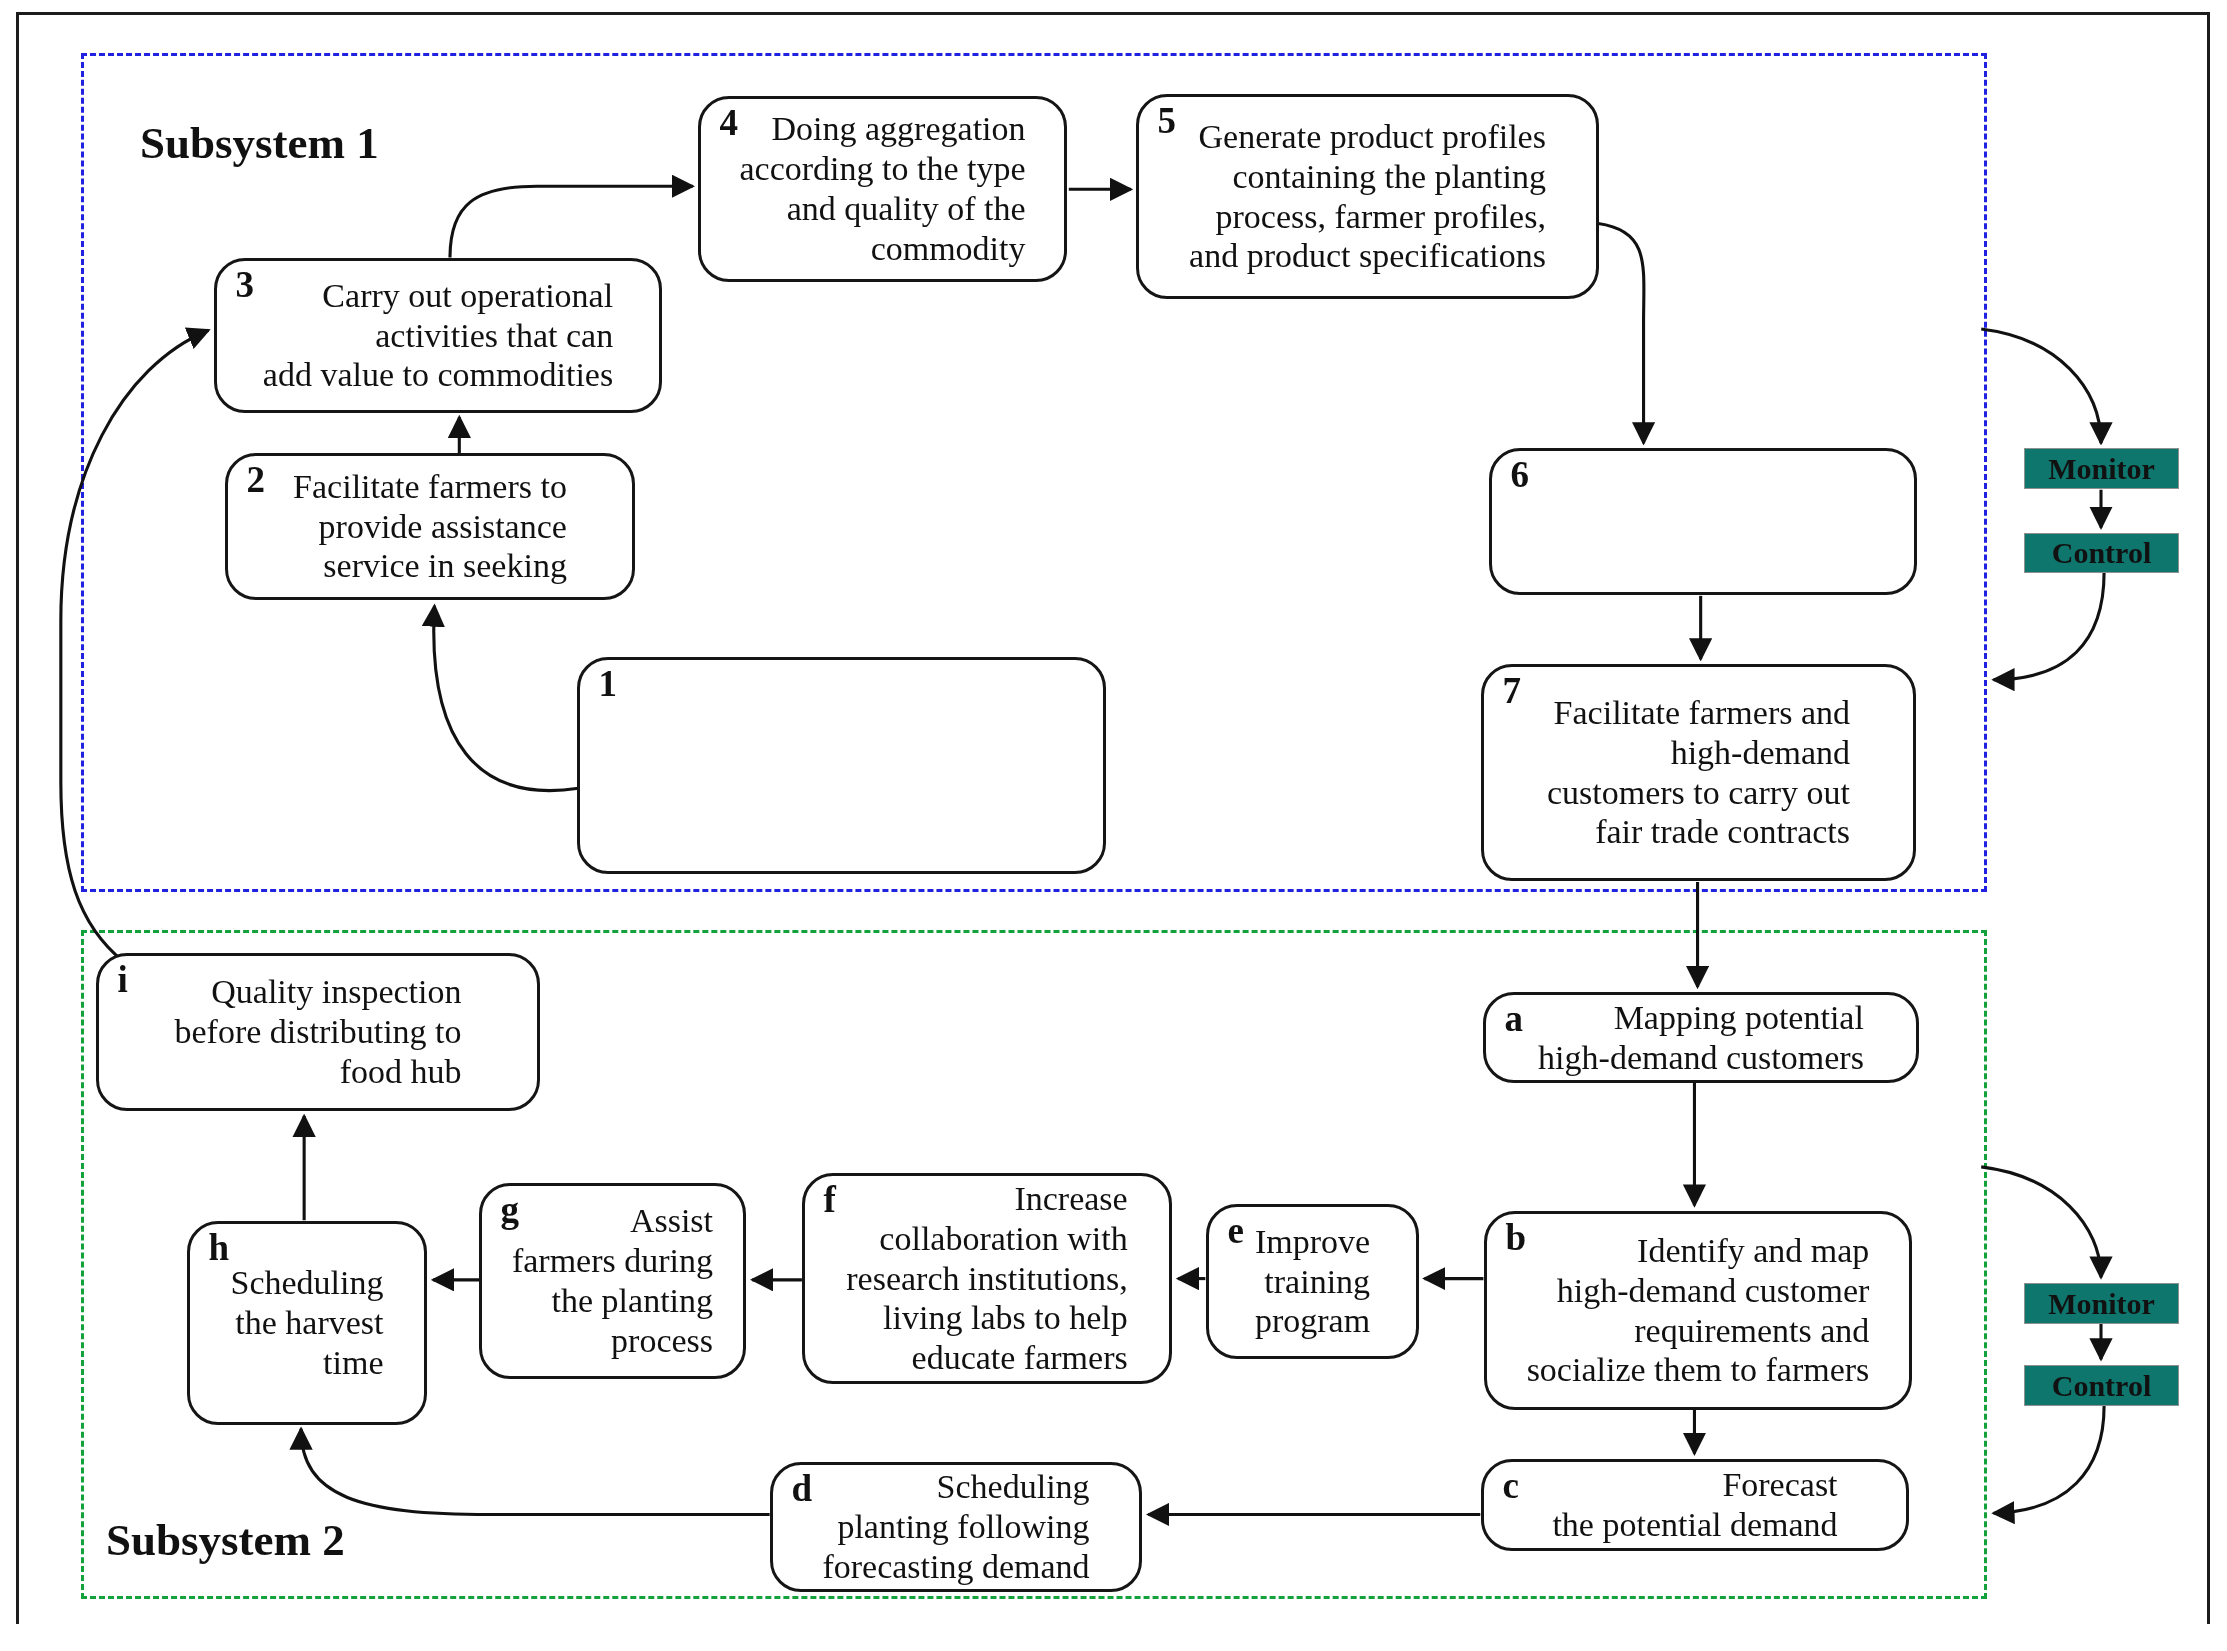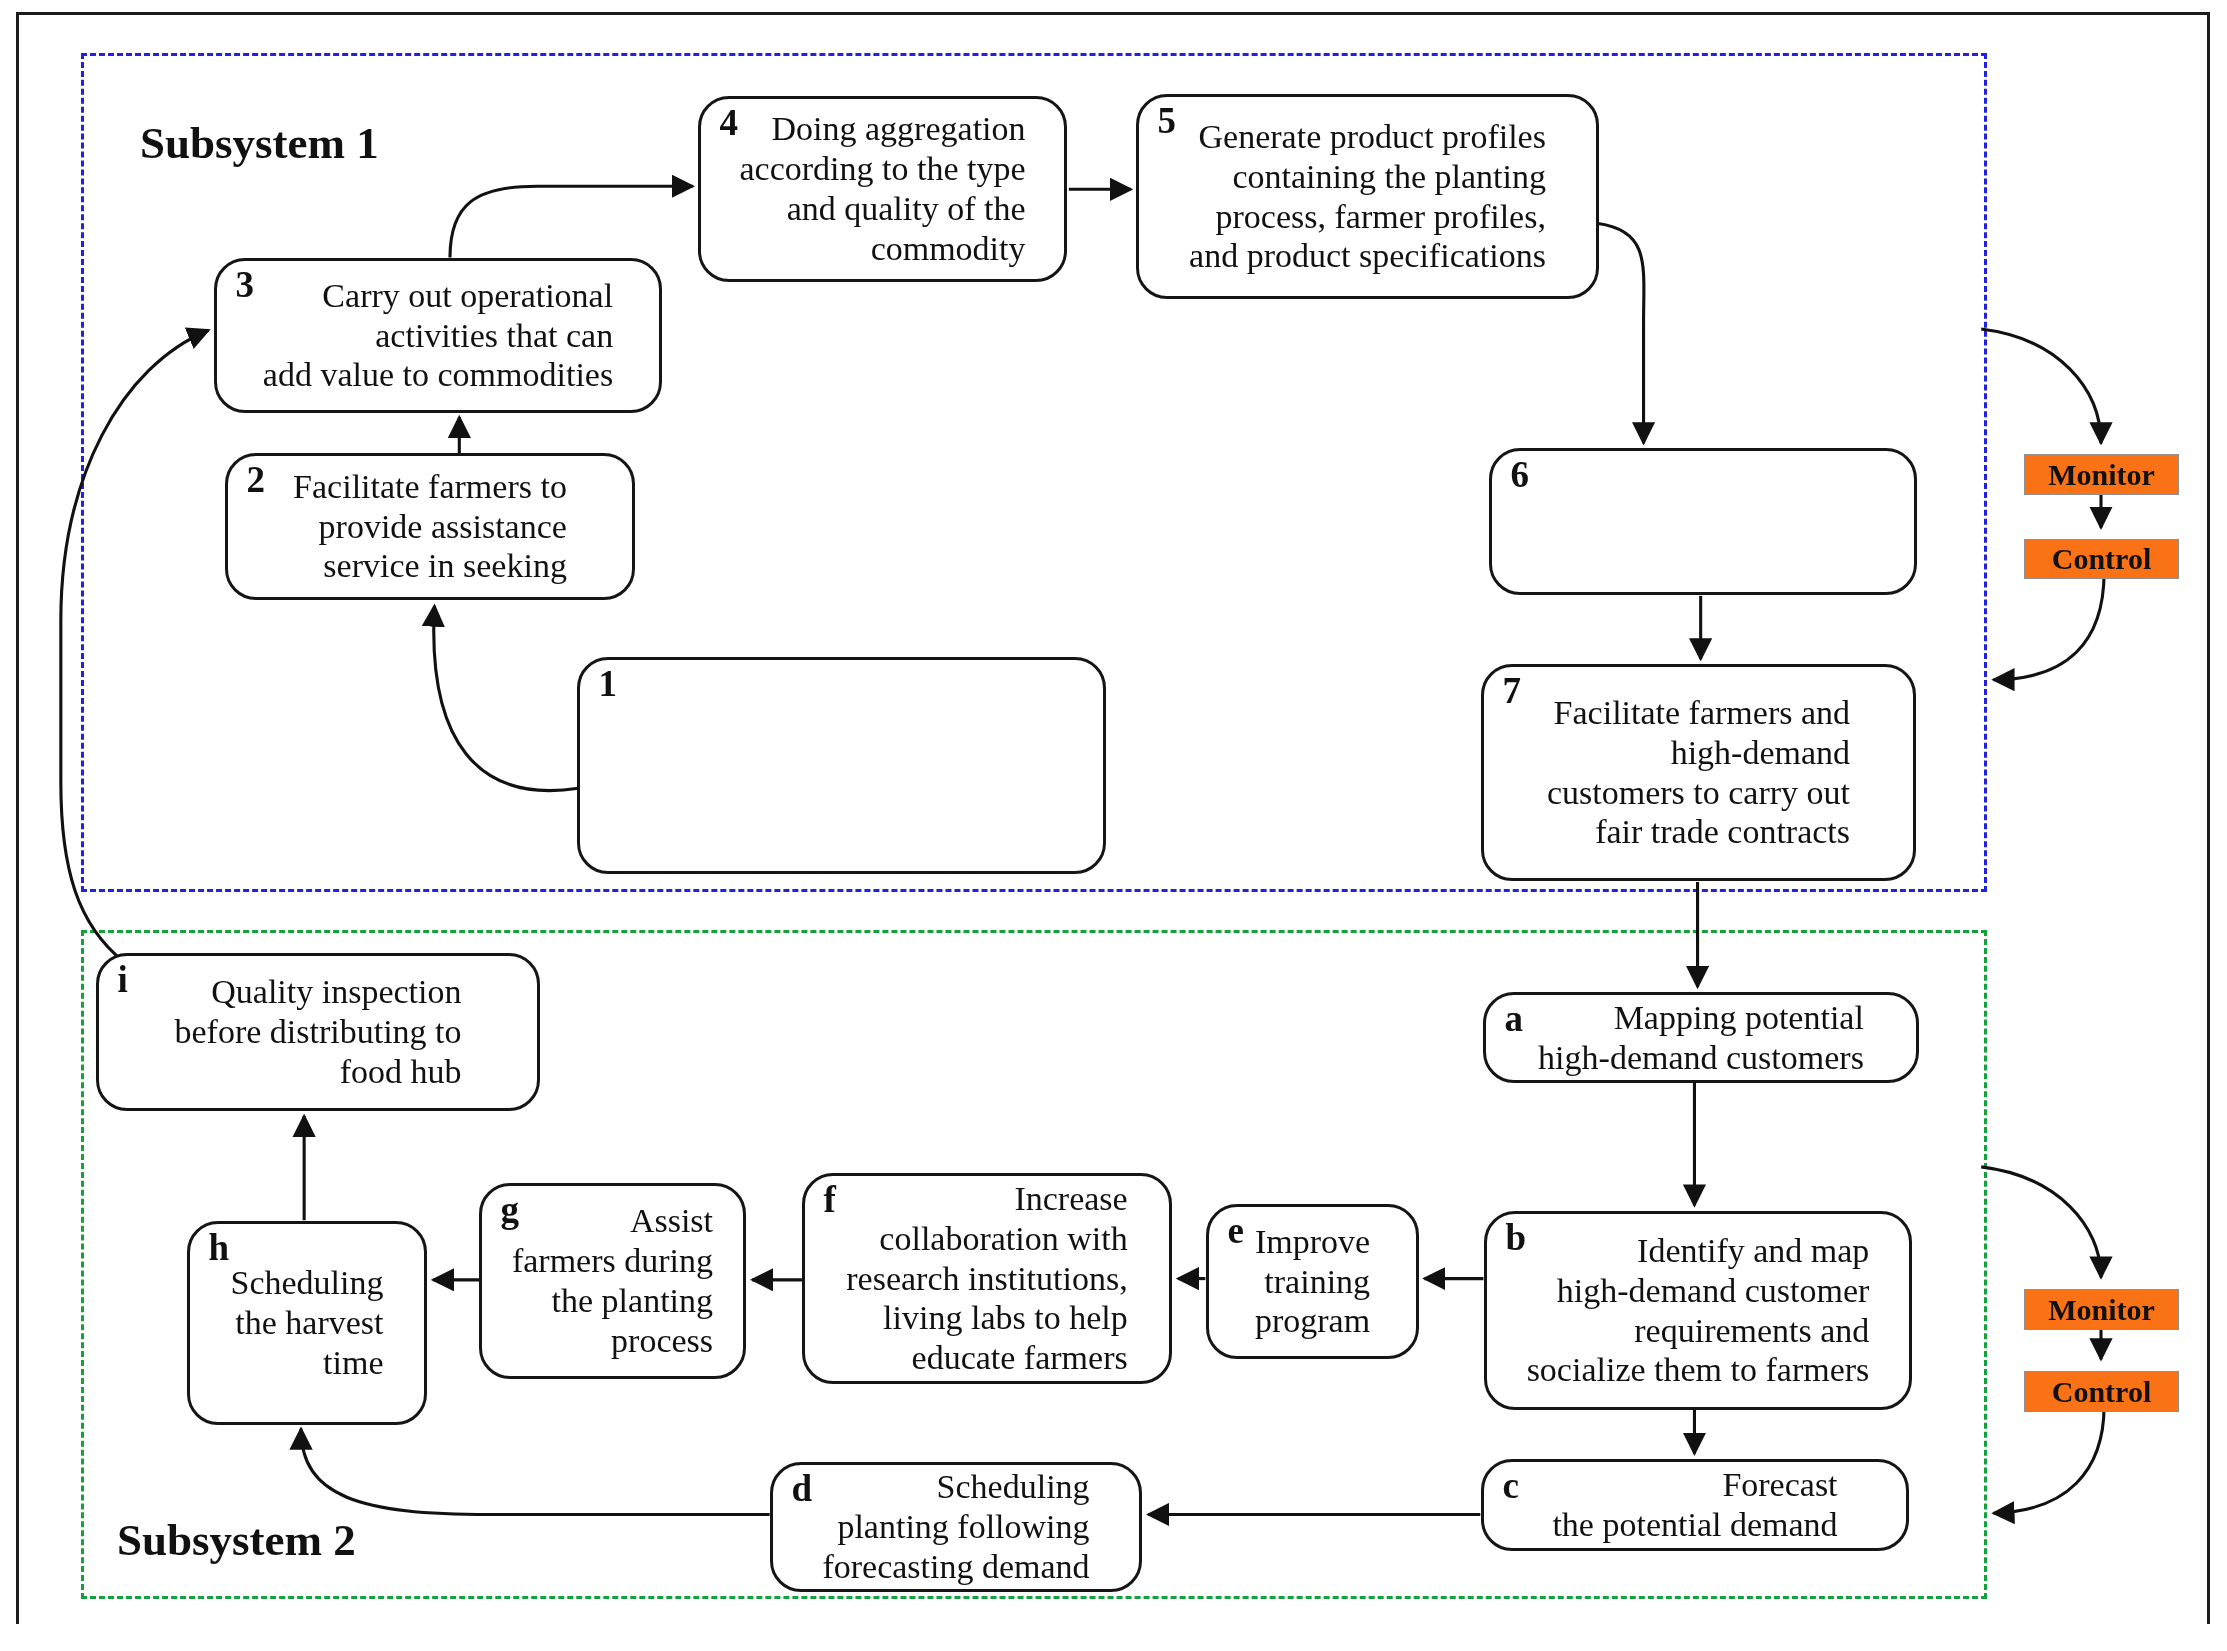--- a/index.html
+++ b/index.html
@@ -6,30 +6,30 @@
   .canvas{
     position:relative;width:2227px;height:1624px;background:#ffffff;
     font-family:"Liberation Serif","DejaVu Serif",serif;color:#111111;overflow:hidden;
   }
   .frame{position:absolute;left:16px;top:12.4px;width:2188px;height:1622px;border:3.7px solid #1c1c1c;}
   .subsys{position:absolute;border:3.1px dashed;background:transparent;}
   .subsys.s1{left:81px;top:53px;width:1900px;height:833px;border-color:#2121e0;}
   .subsys.s2{left:81px;top:930px;width:1900px;height:663px;border-color:#12a13a;}
   .syslabel{position:absolute;font-weight:bold;font-size:45px;line-height:1;z-index:3;}
   .syslabel.l1{left:140px;top:121px;}
-  .syslabel.l2{left:117px;top:1518px;text-align:center;}
+  .syslabel.l2{left:106px;top:1518px;text-align:center;}
   .node{
     position:absolute;background:#ffffff;border:3.1px solid #151515;border-radius:31px;
     display:flex;align-items:center;justify-content:center;text-align:center;z-index:2;box-sizing:border-box;
   }
   .node .num{position:absolute;top:5px;left:18.6px;font-weight:bold;font-size:37px;line-height:1;}
   .node .txt{font-size:34px;line-height:1.17;white-space:pre-line;padding:6.2px 10px;text-align:right;}
   .mc{
-    position:absolute;background:#f97316;border:1.9px solid #909090;z-index:2;box-sizing:border-box;
-    display:flex;align-items:center;justify-content:center;font-weight:bold;font-size:30px;margin-top:6px;
+    position:absolute;background:#0f766e;border:1.9px solid #909090;z-index:2;box-sizing:border-box;
+    display:flex;align-items:center;justify-content:center;font-weight:bold;font-size:30px;
   }
   svg.arrows{position:absolute;left:0;top:0;width:2227px;height:1651px;z-index:1;}
   .arrow{stroke:#111111;stroke-width:5px;fill:none;}
 </style>
 </head>
 <body>
 
 <div class="canvas">
 
   <div class="frame"></div>

